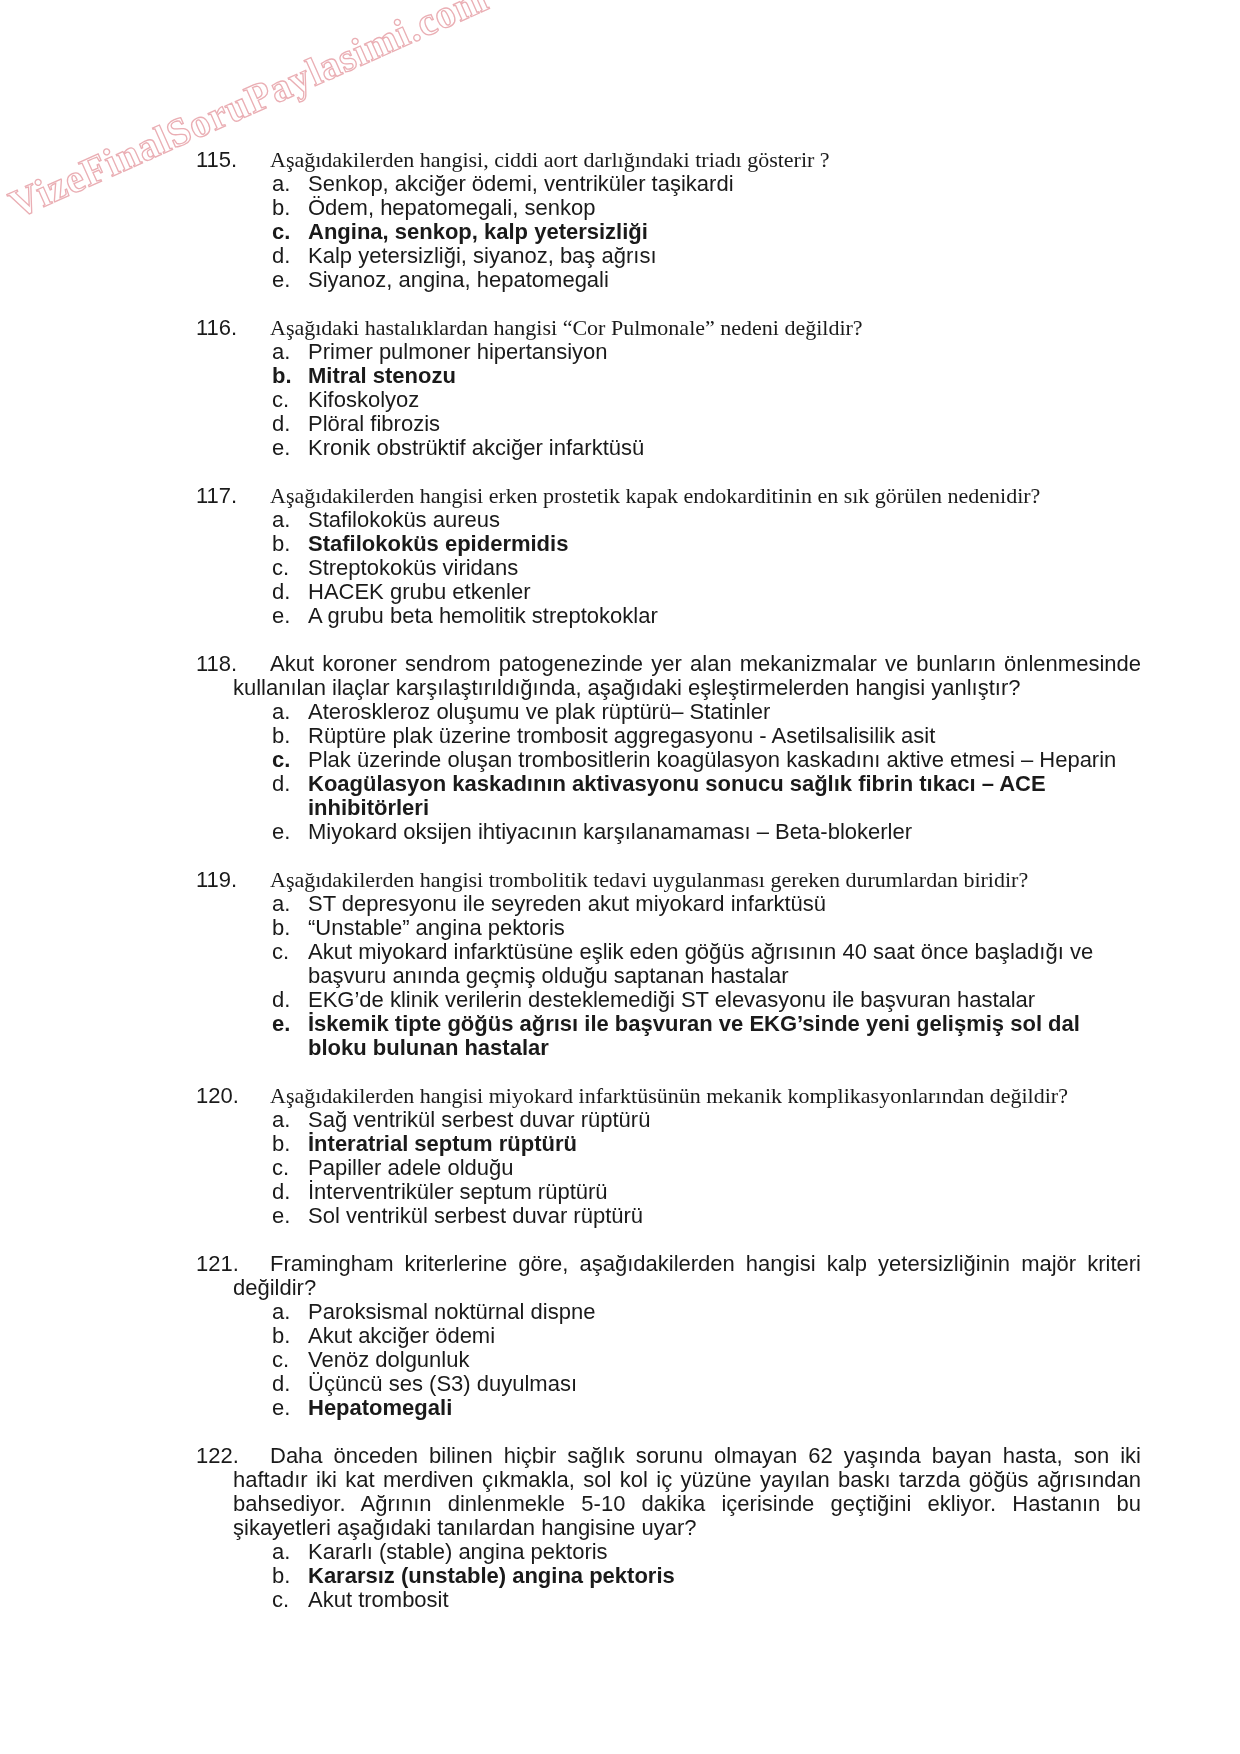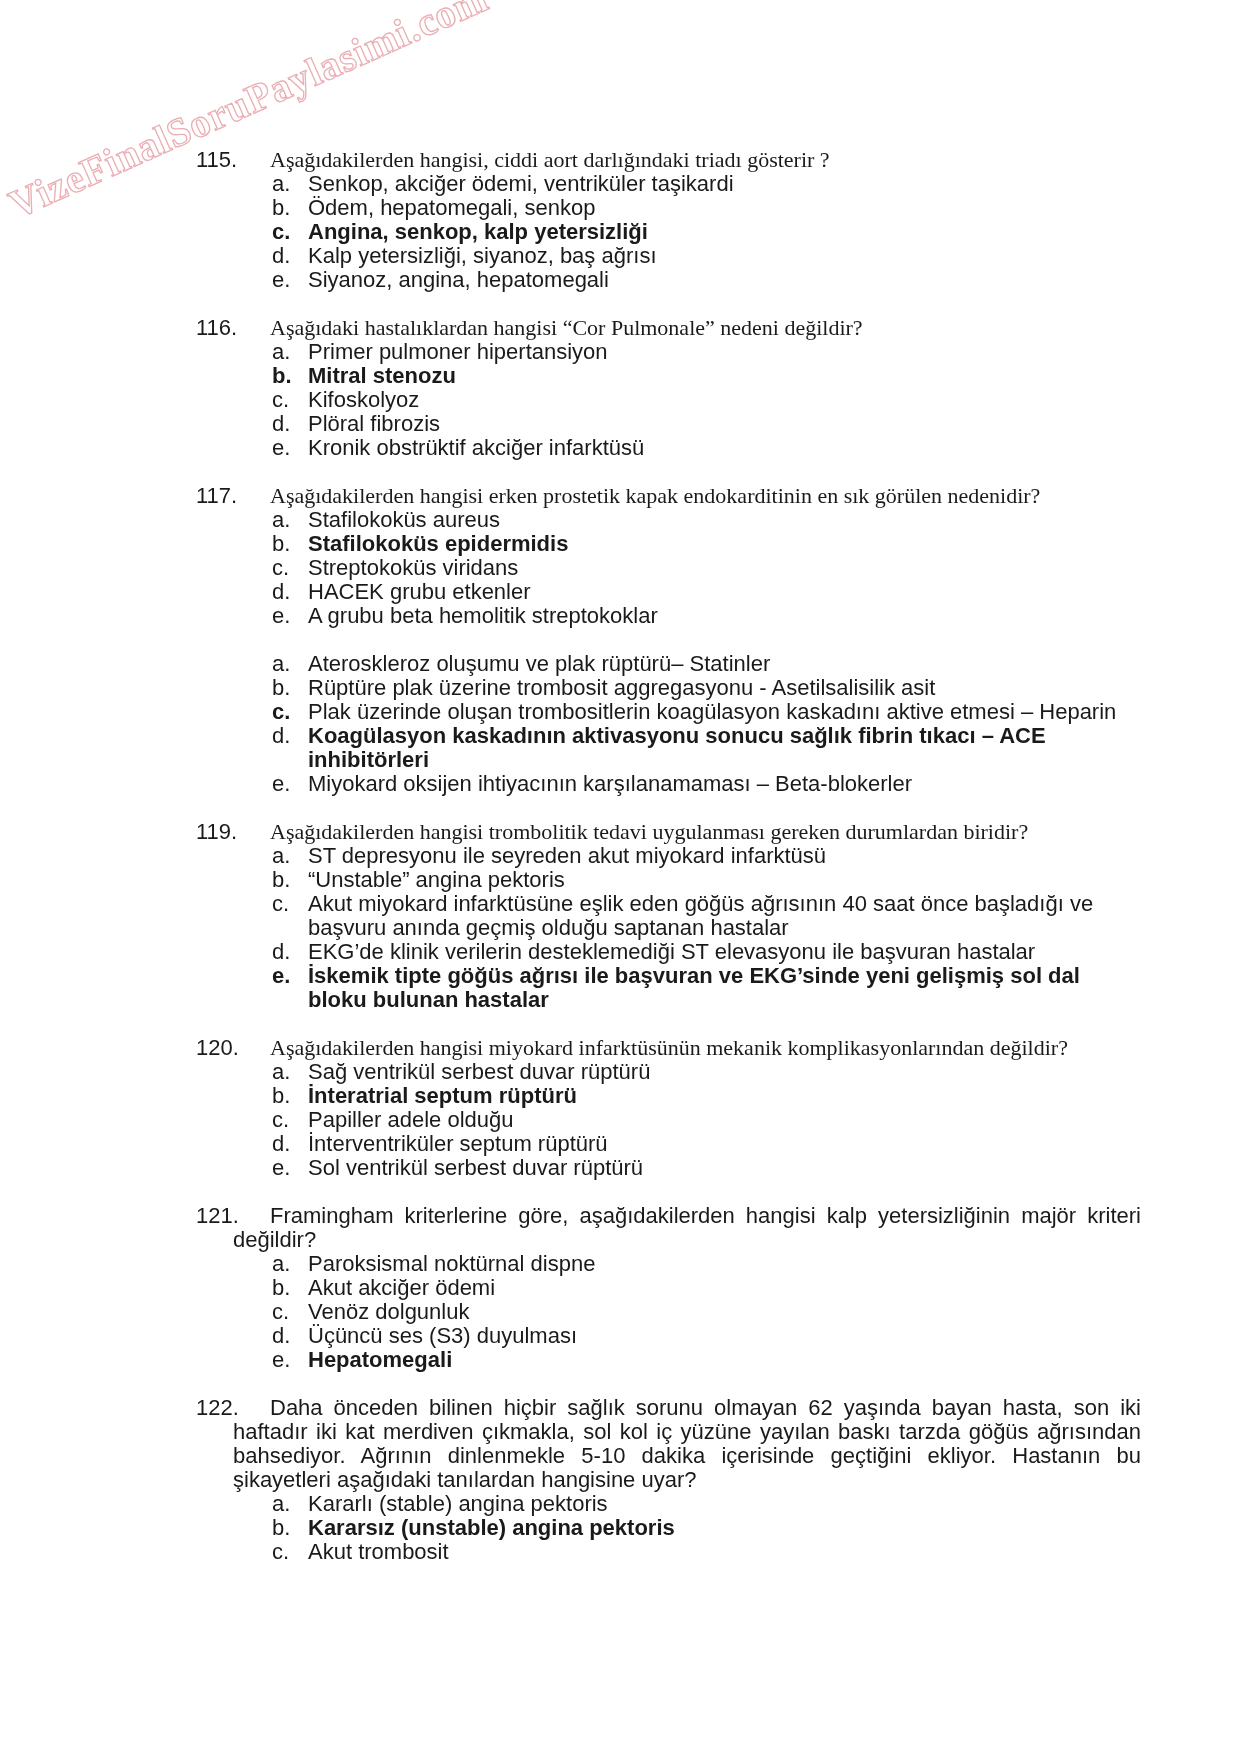--- a/index.html
+++ b/index.html
@@ -124,20 +124,24 @@
     <ul class="options">
       <li class="option"><span class="opt-letter">a.</span><span>Stafilokoküs aureus</span></li>
       <li class="option"><span class="opt-letter">b.</span><span class="bold">Stafilokoküs epidermidis</span></li>
       <li class="option"><span class="opt-letter">c.</span><span>Streptokoküs viridans</span></li>
       <li class="option"><span class="opt-letter">d.</span><span>HACEK grubu etkenler</span></li>
       <li class="option"><span class="opt-letter">e.</span><span>A grubu beta hemolitik streptokoklar</span></li>
     </ul>
   </div>
 
   <div class="question">
+    <div class="q-head">
+      <span class="q-num">118.</span>
+      <span class="q-text">Akut koroner sendrom patogenezinde yer alan mekanizmalar ve bunların önlenmesinde kullanılan ilaçlar karşılaştırıldığında, aşağıdaki eşleştirmelerden hangisi yanlıştır?</span>
+    </div>
     <ul class="options">
       <li class="option"><span class="opt-letter">a.</span><span>Ateroskleroz oluşumu ve plak rüptürü– Statinler</span></li>
       <li class="option"><span class="opt-letter">b.</span><span>Rüptüre plak üzerine trombosit aggregasyonu - Asetilsalisilik asit</span></li>
       <li class="option"><span class="opt-letter bold">c.</span><span>Plak üzerinde oluşan trombositlerin koagülasyon kaskadını aktive etmesi – Heparin</span></li>
       <li class="option"><span class="opt-letter">d.</span><span class="bold">Koagülasyon kaskadının aktivasyonu sonucu sağlık fibrin tıkacı – ACE inhibitörleri</span></li>
       <li class="option"><span class="opt-letter">e.</span><span>Miyokard oksijen ihtiyacının karşılanamaması – Beta-blokerler</span></li>
     </ul>
   </div>
 
   <div class="question">

